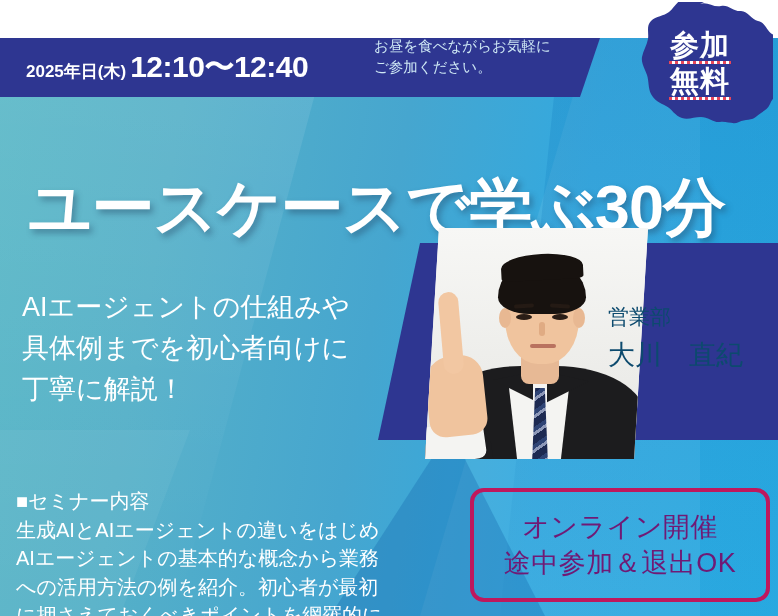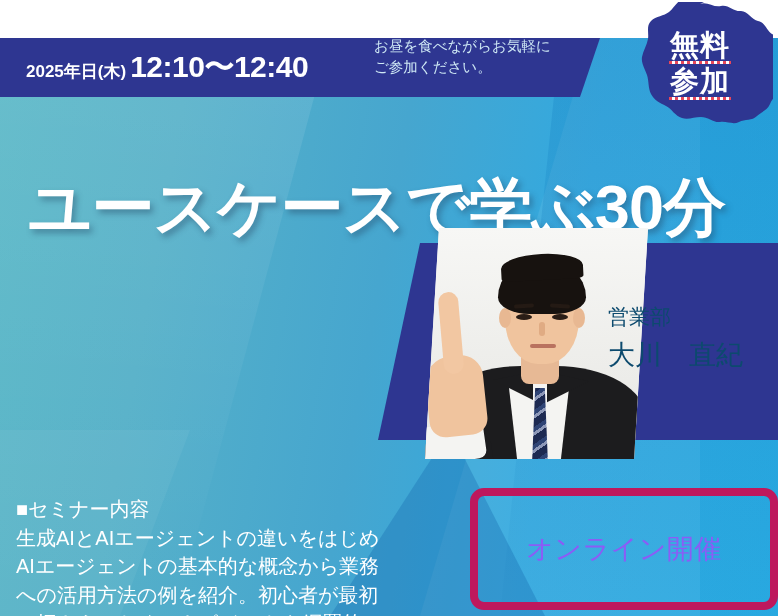--- a/index.html
+++ b/index.html
@@ -158,28 +158,28 @@
     color:#ffffff;font-size:27px;line-height:1.52;font-weight:400;
     white-space:pre-line;
   }
 
   
   .desc{
     position:absolute;left:16px;top:459px;width:430px;
     color:#ffffff;font-size:20px;line-height:1.42;font-weight:400;
     white-space:pre-line;
   }
-  .desc-head{display:block;margin-top:8px;}
+  .desc-head{display:block;}
 
   
   .online-box{
     position:absolute;left:470px;top:488px;width:292px;height:106px;
-    border:8px solid #be185d;border-radius:14px;
+    border:4px solid #be185d;border-radius:14px;
     display:flex;flex-direction:column;align-items:center;justify-content:center;
-    color:#8b5cf6;line-height:1.34;
+    color:#701a75;line-height:1.34;
   }
   .online-l1{font-size:27px;font-weight:400;letter-spacing:0.5px;}
   .online-l2{font-size:27px;font-weight:400;letter-spacing:0.5px;}
 </style>
 </head>
 <body>
 
 <div class="poster">
 
   <div class="bg"></div>
@@ -205,22 +205,22 @@
   <div class="badge-wrap">
     <svg class="badge-svg" width="146" height="122" viewBox="0 0 146 122">
       <path fill="#2e3691" d="M73 2
         c7-3 14 4 21 2 c7-2 13 6 20 5 c7 0 11 9 17 10 c7 1 9 10 14 13 c6 3 5 12 9 17
         c4 5 0 13 2 19 c2 6 -4 12 -4 18 c0 6 -7 10 -9 16 c-2 6 -9 8 -13 12 c-5 5 -12 3 -18 6
         c-6 3 -12 -1 -19 0 c-6 1 -12 -5 -19 -5 c-7 0 -13 3 -19 1 c-7 -2 -10 -9 -16 -12
         c-6 -3 -12 -6 -15 -12 c-3 -6 -2 -13 -4 -19 c-2 -6 -6 -12 -5 -18 c1 -6 5 -12 6 -18
         c1 -6 -2 -13 3 -18 c5 -5 13 -5 18 -9 c5 -4 8 -11 14 -13 c6 -2 12 2 18 1 c6 -1 11 -6 19 -6 z"></path>
     </svg>
     <div class="badge-text">
+      <span class="badge-line">参加</span>
       <span class="badge-line">無料</span>
-      <span class="badge-line">参加</span>
     </div>
   </div>
 
   <div class="title">ユースケースで学ぶ30分</div>
 
   <div class="band"></div>
 
   <div class="photo">
     <div class="photo-inner">
       <div class="ph-bg"></div>
@@ -246,26 +246,30 @@
       <div class="ph-hand"></div>
       <div class="ph-finger"></div>
     </div>
   </div>
 
   <div class="speaker">
     <div class="speaker-dept">営業部</div>
     <div class="speaker-name">大川　直紀</div>
   </div>
 
+  <div class="subtitle">AIエージェントの仕組みや
+具体例までを初心者向けに
+丁寧に解説！</div>
 
   <div class="desc">
     <span class="desc-head">■セミナー内容</span><span>生成AIとAIエージェントの違いをはじめ
 AIエージェントの基本的な概念から業務
 への活用方法の例を紹介。初心者が最初
 に押さえておくべきポイントを網羅的に
 解説します。</span>
   </div>
 
   <div class="online-box">
     <div class="online-l1">オンライン開催</div>
+    <div class="online-l2">途中参加＆退出OK</div>
   </div>
 
 </div>
 
 </body></html>

